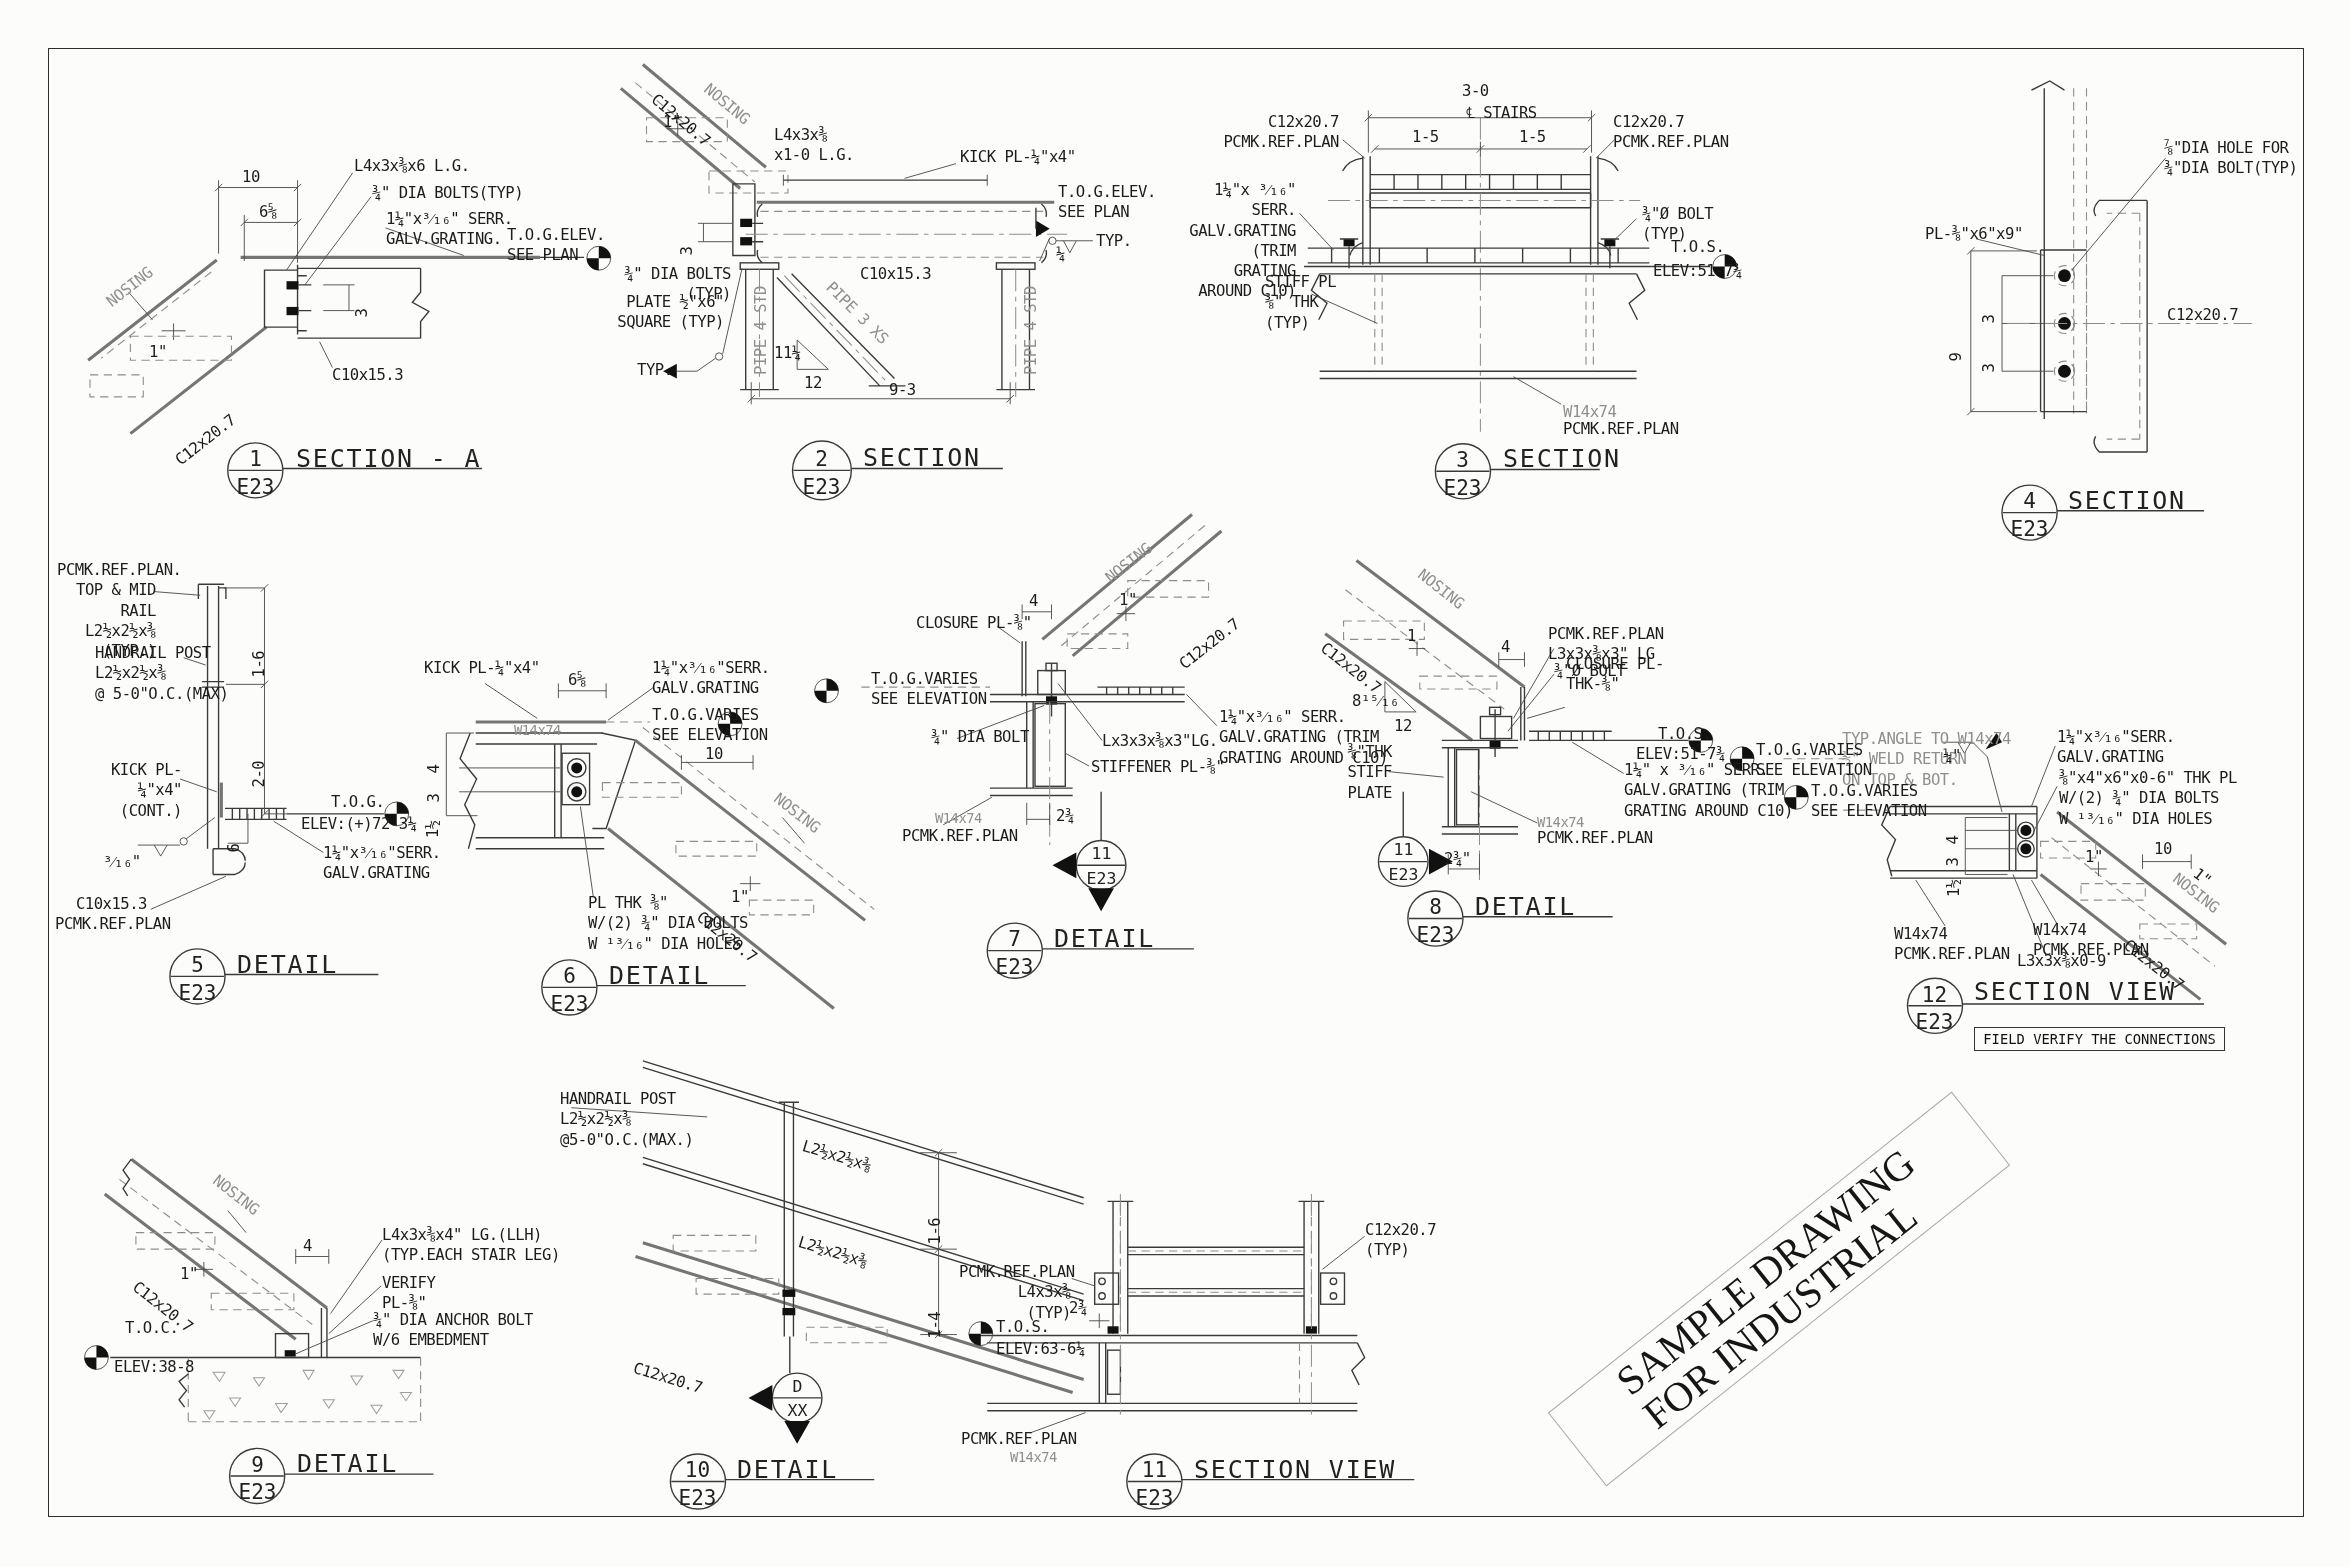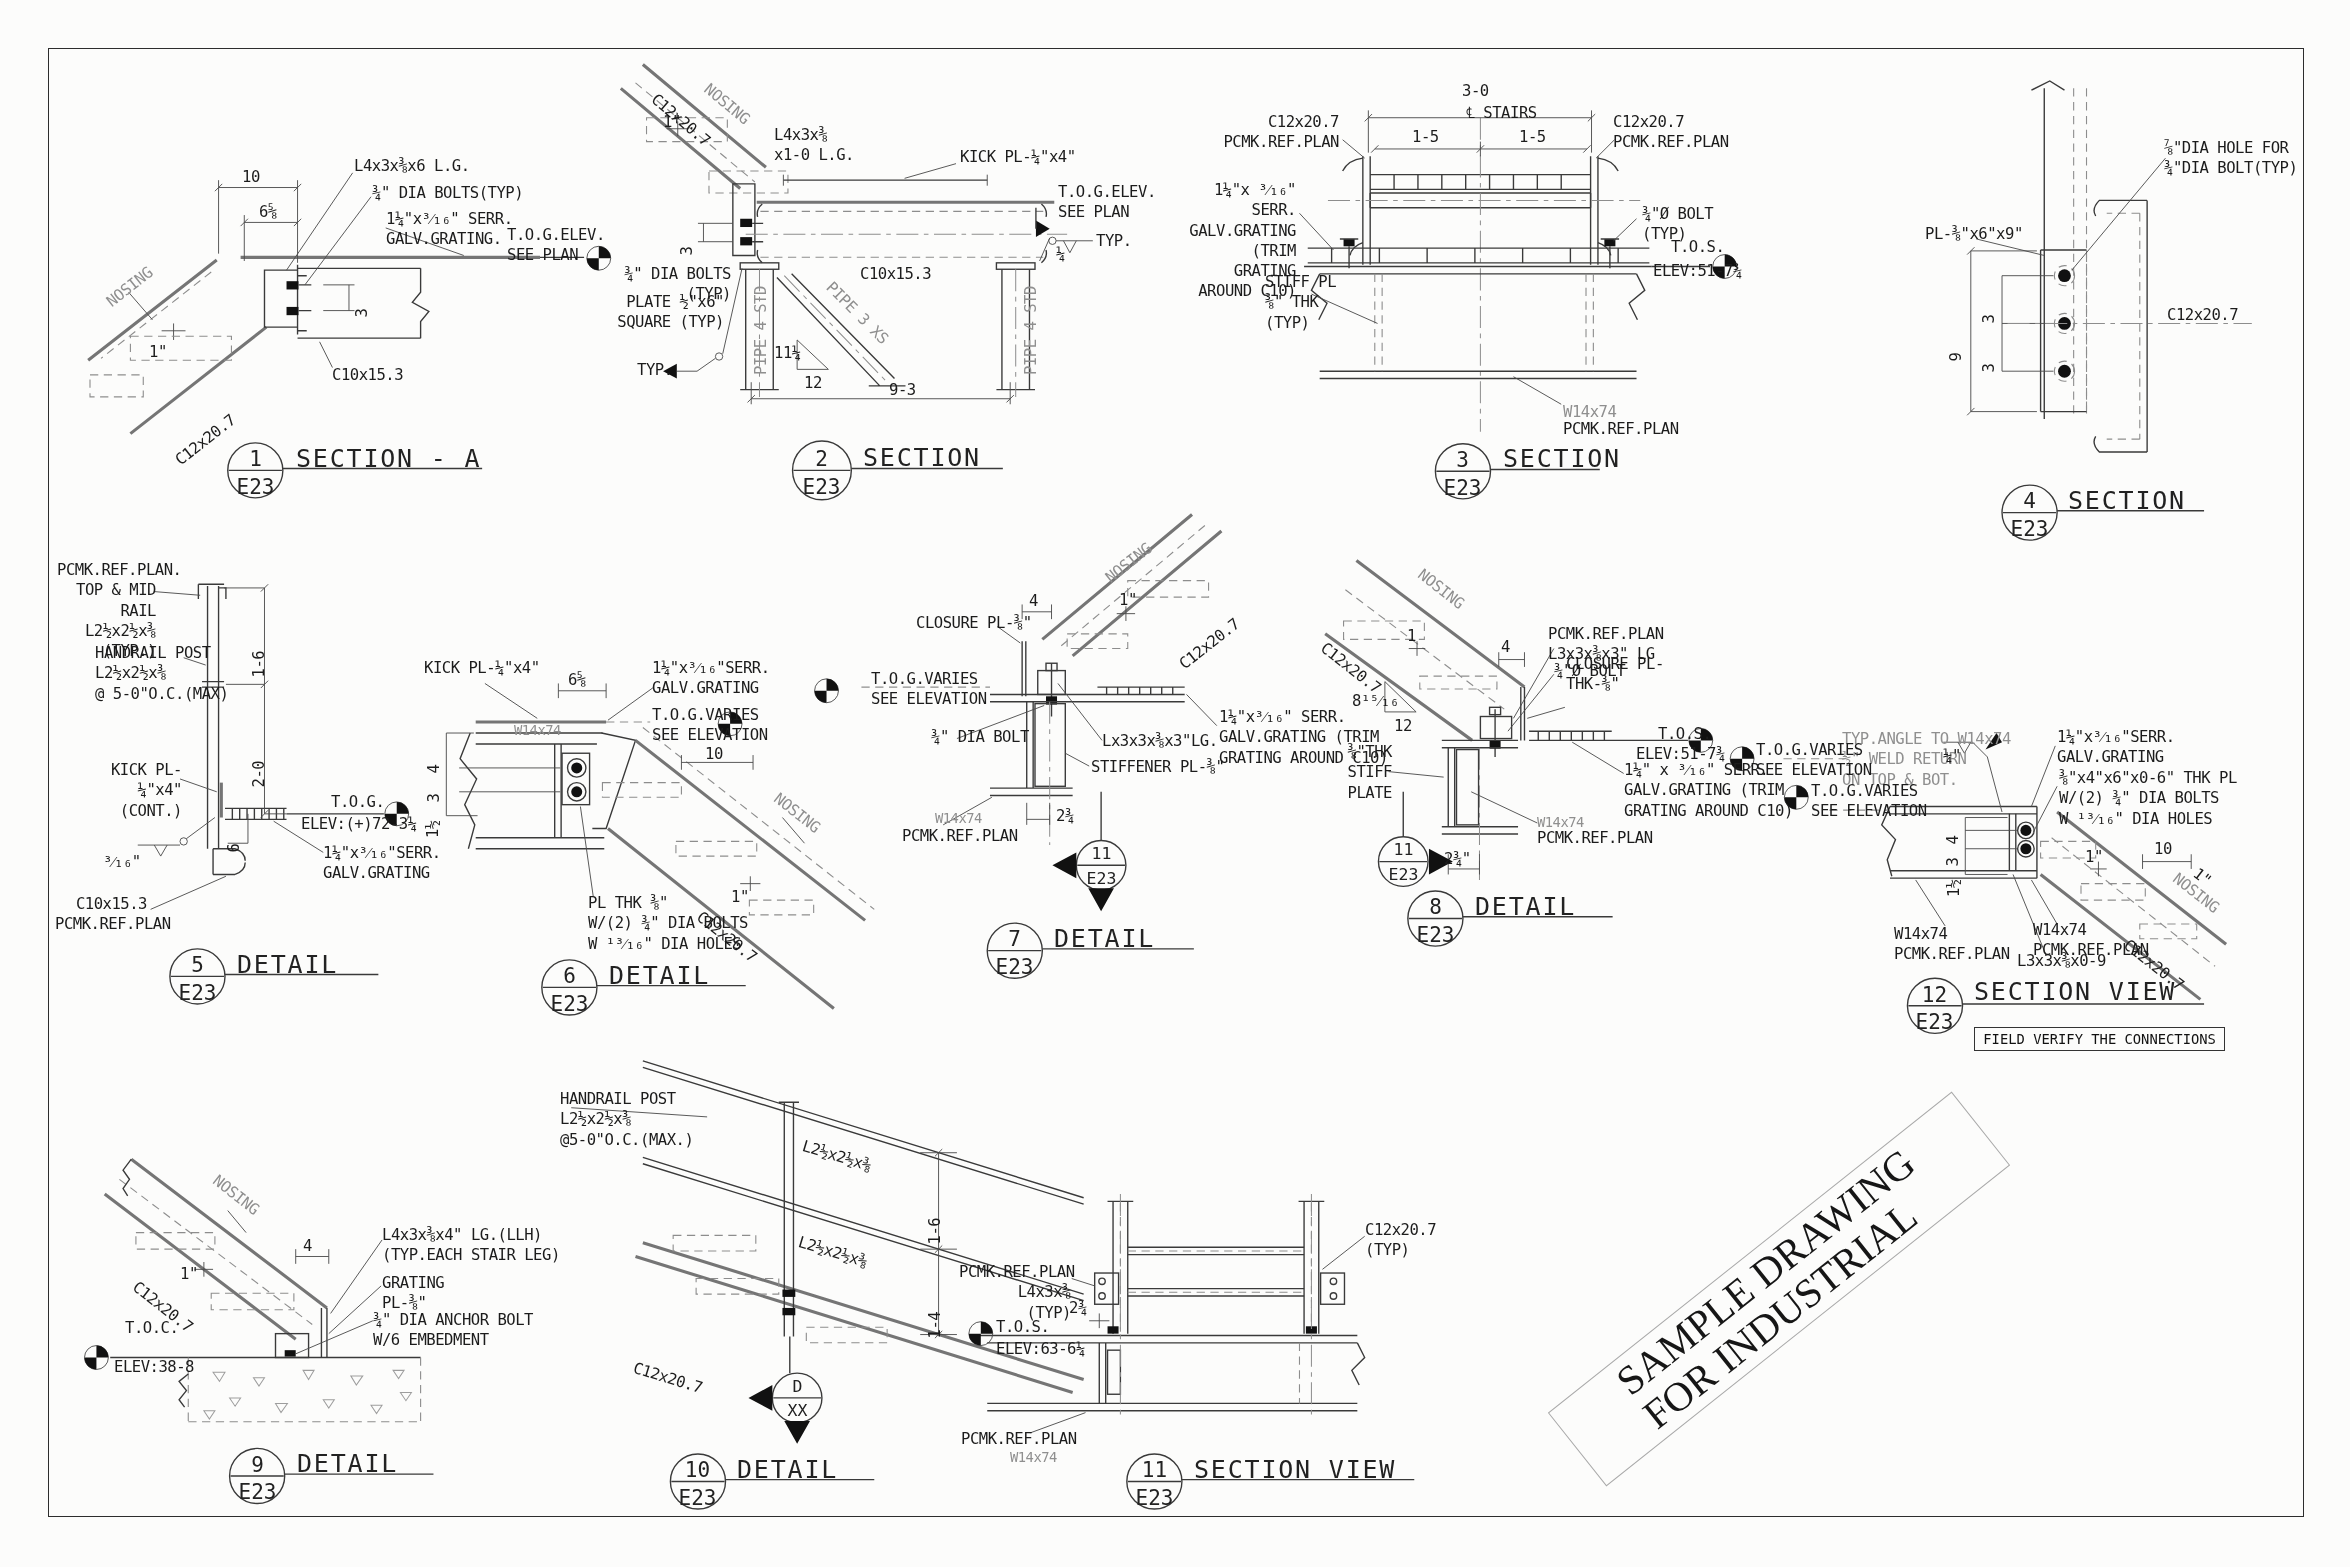--- a/index.html
+++ b/index.html
@@ -534,21 +534,21 @@
 <div class="N" style="left:1907px;top:983px">12</div>
 <div class="N" style="left:1907px;top:1010px">E23</div>
 <div class="T" style="left:1974px;top:977px">SECTION VIEW</div>
 <div class="note" style="left:1974px;top:1027px">FIELD VERIFY THE CONNECTIONS</div>
 
 <div class="L g" style="left:209px;top:1185px;transform:rotate(38deg)">NOSING</div>
 <div class="L" style="left:180px;top:1264px">1"</div>
 <div class="L" style="left:303px;top:1236px">4</div>
 <div class="L" style="left:382px;top:1225px">L4x3x⅜x4" LG.(LLH)
 (TYP.EACH STAIR LEG)</div>
-<div class="L" style="left:382px;top:1273px">GRATING
+<div class="L" style="left:382px;top:1273px">VERIFY
 PL-⅜"</div>
 <div class="L" style="left:373px;top:1310px">¾" DIA ANCHOR BOLT
 W/6 EMBEDMENT</div>
 <div class="L" style="left:125px;top:1318px">T.O.C.</div>
 <div class="L" style="left:114px;top:1357px">ELEV:38-8</div>
 <div class="L" style="left:127px;top:1297px;transform:rotate(38deg)">C12x20.7</div>
 <div class="N" style="left:230px;top:1453px">9</div>
 <div class="N" style="left:230px;top:1480px">E23</div>
 <div class="T" style="left:297px;top:1449px">DETAIL</div>
 

